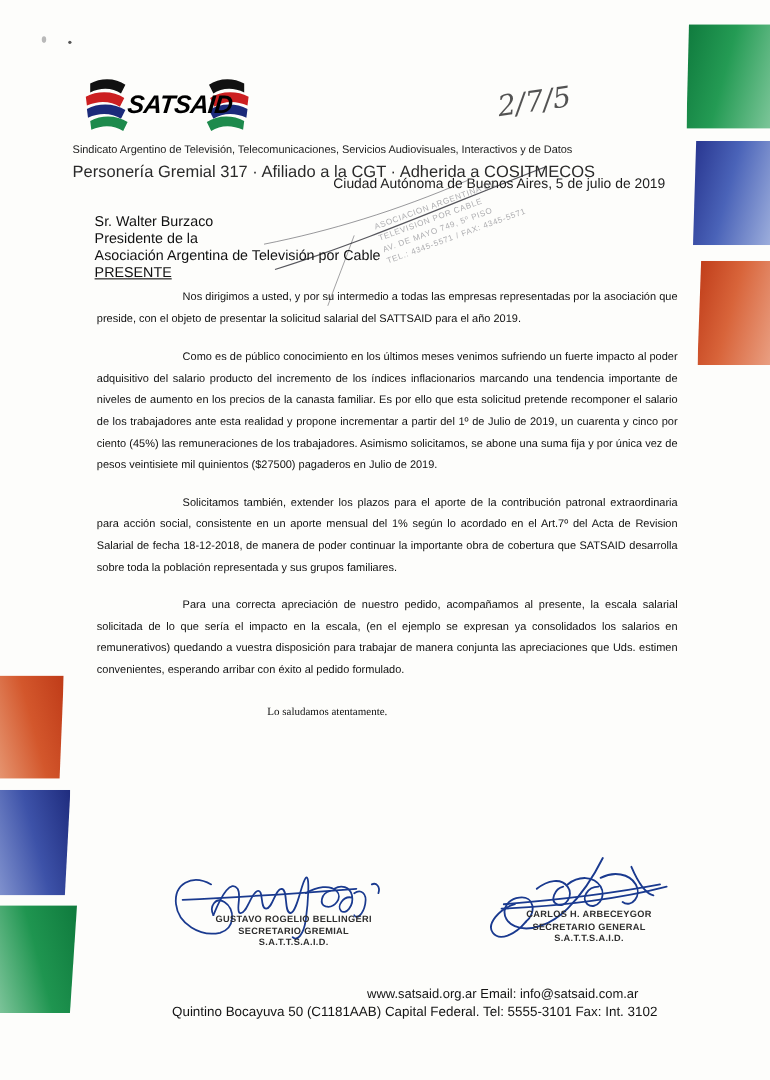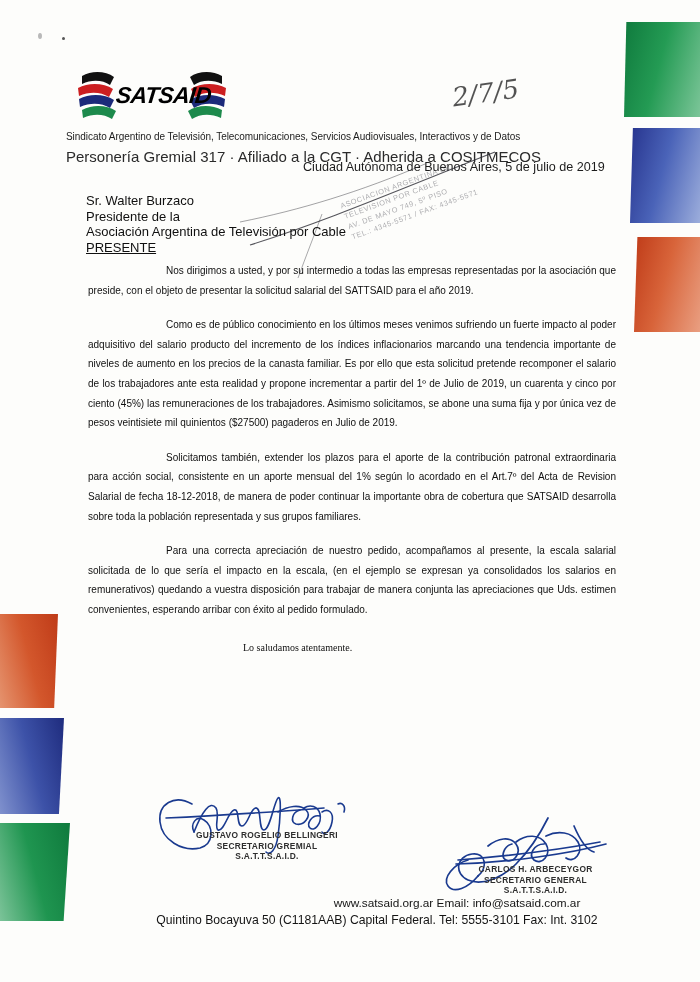--- a/index.html
+++ b/index.html
@@ -134,21 +134,21 @@
     margin-top: 18px;
     font-family: Liberation Serif, serif;
   }
 
   
   .sig-block {
     position: absolute;
     text-align: center;
   }
   #sig-left { left: 152px; top: 782px; width: 230px; }
-  #sig-right { left: 428px; top: 816px; width: 215px; }
+  #sig-right { left: 428px; top: 778px; width: 215px; }
 
   .sig-scribble {
     position: absolute;
     left: 0; top: 0;
     width: 100%;
     height: 80px;
     pointer-events: none;
   }
   .sig-caption {
     position: relative;

